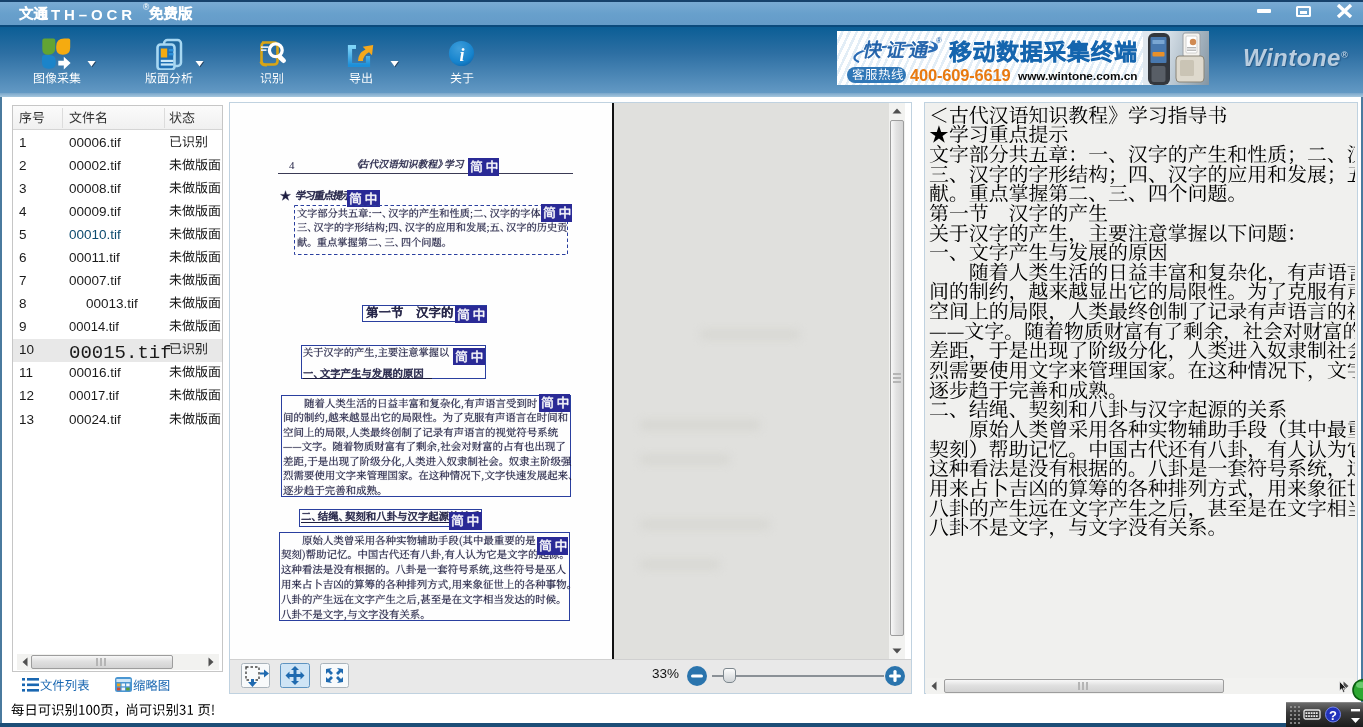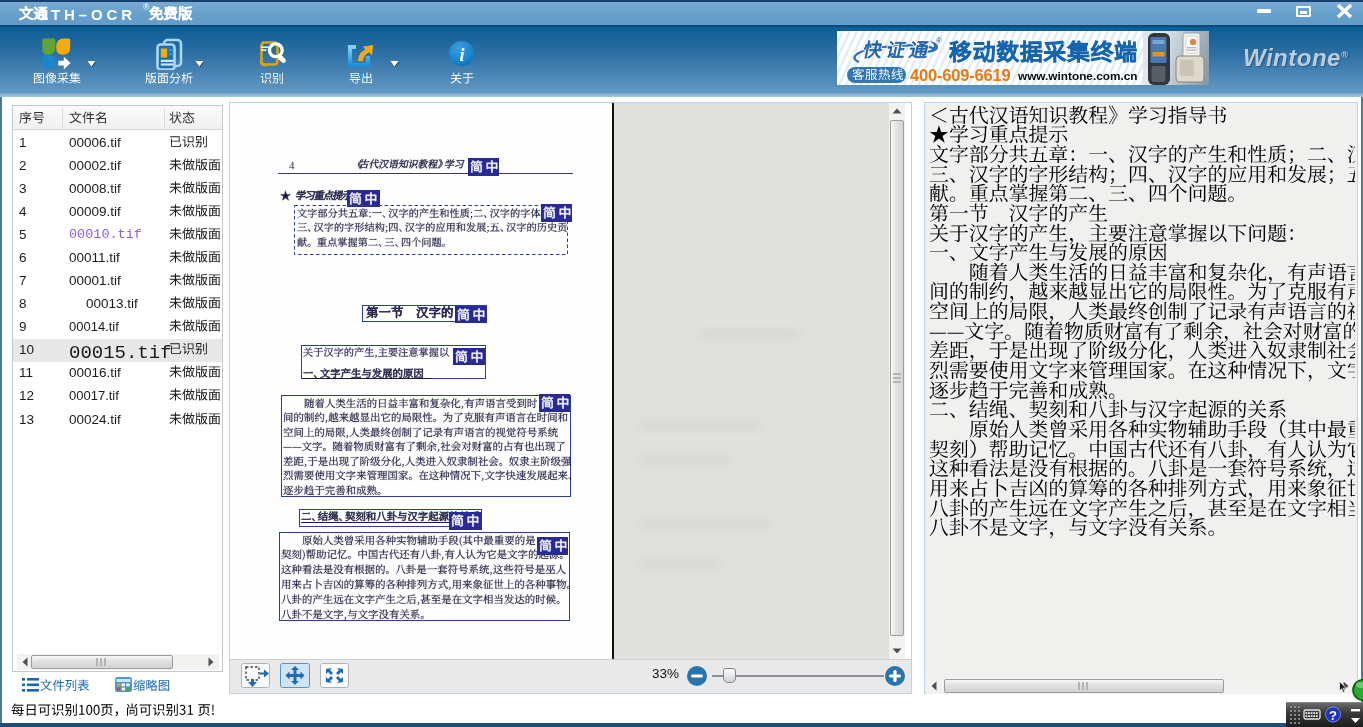--- a/index.html
+++ b/index.html
@@ -507,37 +507,37 @@
   </svg>
 <div class="abs" style="left:19px;top:203.91px;font-size:13.5px;color:#1a1a1a;font-family:'Liberation Sans',sans-serif">4</div>
 <div class="abs" style="left:69px;top:203.91px;font-size:13.5px;color:#1a1a1a;font-family:'Liberation Sans',sans-serif">00009.tif</div>
 <svg class="t" style="left:169px;top:203.91px;" width="52" height="14.56" viewBox="0 0 400 112" preserveAspectRatio="xMinYMin" fill="#1a1a1a">
     <use href="#a37" x="0" y="88"></use>
     <use href="#a38" x="100" y="88"></use>
     <use href="#a4" x="200" y="88"></use>
     <use href="#a9" x="300" y="88"></use>
   </svg>
 <div class="abs" style="left:19px;top:226.98px;font-size:13.5px;color:#1a1a1a;font-family:'Liberation Sans',sans-serif">5</div>
-<div class="abs" style="left:69px;top:226.98px;font-size:13.5px;color:#8b5cf6;font-family:Liberation Mono, monospace">00010.tif</div>
+<div class="abs" style="left:69px;top:226.98px;font-size:13.5px;color:#0c4a6e;font-family:Liberation Sans, sans-serif">00010.tif</div>
 <svg class="t" style="left:169px;top:226.98px;" width="52" height="14.56" viewBox="0 0 400 112" preserveAspectRatio="xMinYMin" fill="#1a1a1a">
     <use href="#a37" x="0" y="88"></use>
     <use href="#a38" x="100" y="88"></use>
     <use href="#a4" x="200" y="88"></use>
     <use href="#a9" x="300" y="88"></use>
   </svg>
 <div class="abs" style="left:19px;top:250.05px;font-size:13.5px;color:#1a1a1a;font-family:'Liberation Sans',sans-serif">6</div>
 <div class="abs" style="left:69px;top:250.05px;font-size:13.5px;color:#1a1a1a;font-family:Liberation Sans, sans-serif">00011.tif</div>
 <svg class="t" style="left:169px;top:250.05px;" width="52" height="14.56" viewBox="0 0 400 112" preserveAspectRatio="xMinYMin" fill="#1a1a1a">
     <use href="#a37" x="0" y="88"></use>
     <use href="#a38" x="100" y="88"></use>
     <use href="#a4" x="200" y="88"></use>
     <use href="#a9" x="300" y="88"></use>
   </svg>
 <div class="abs" style="left:19px;top:273.12px;font-size:13.5px;color:#1a1a1a;font-family:'Liberation Sans',sans-serif">7</div>
-<div class="abs" style="left:69px;top:273.12px;font-size:13.5px;color:#1a1a1a;font-family:'Liberation Sans',sans-serif">00001.tif</div>
+<div class="abs" style="left:69px;top:273.12px;font-size:13.5px;color:#1a1a1a;font-family:'Liberation Sans',sans-serif">00007.tif</div>
 <svg class="t" style="left:169px;top:273.12px;" width="52" height="14.56" viewBox="0 0 400 112" preserveAspectRatio="xMinYMin" fill="#1a1a1a">
     <use href="#a37" x="0" y="88"></use>
     <use href="#a38" x="100" y="88"></use>
     <use href="#a4" x="200" y="88"></use>
     <use href="#a9" x="300" y="88"></use>
   </svg>
 <div class="abs" style="left:19px;top:296.19px;font-size:13.5px;color:#1a1a1a;font-family:'Liberation Sans',sans-serif">8</div>
 <div class="abs" style="left:86px;top:296.19px;font-size:13.5px;color:#1a1a1a;font-family:'Liberation Sans',sans-serif">00013.tif</div>
 <svg class="t" style="left:169px;top:296.19px;" width="52" height="14.56" viewBox="0 0 400 112" preserveAspectRatio="xMinYMin" fill="#1a1a1a">
     <use href="#a37" x="0" y="88"></use>

